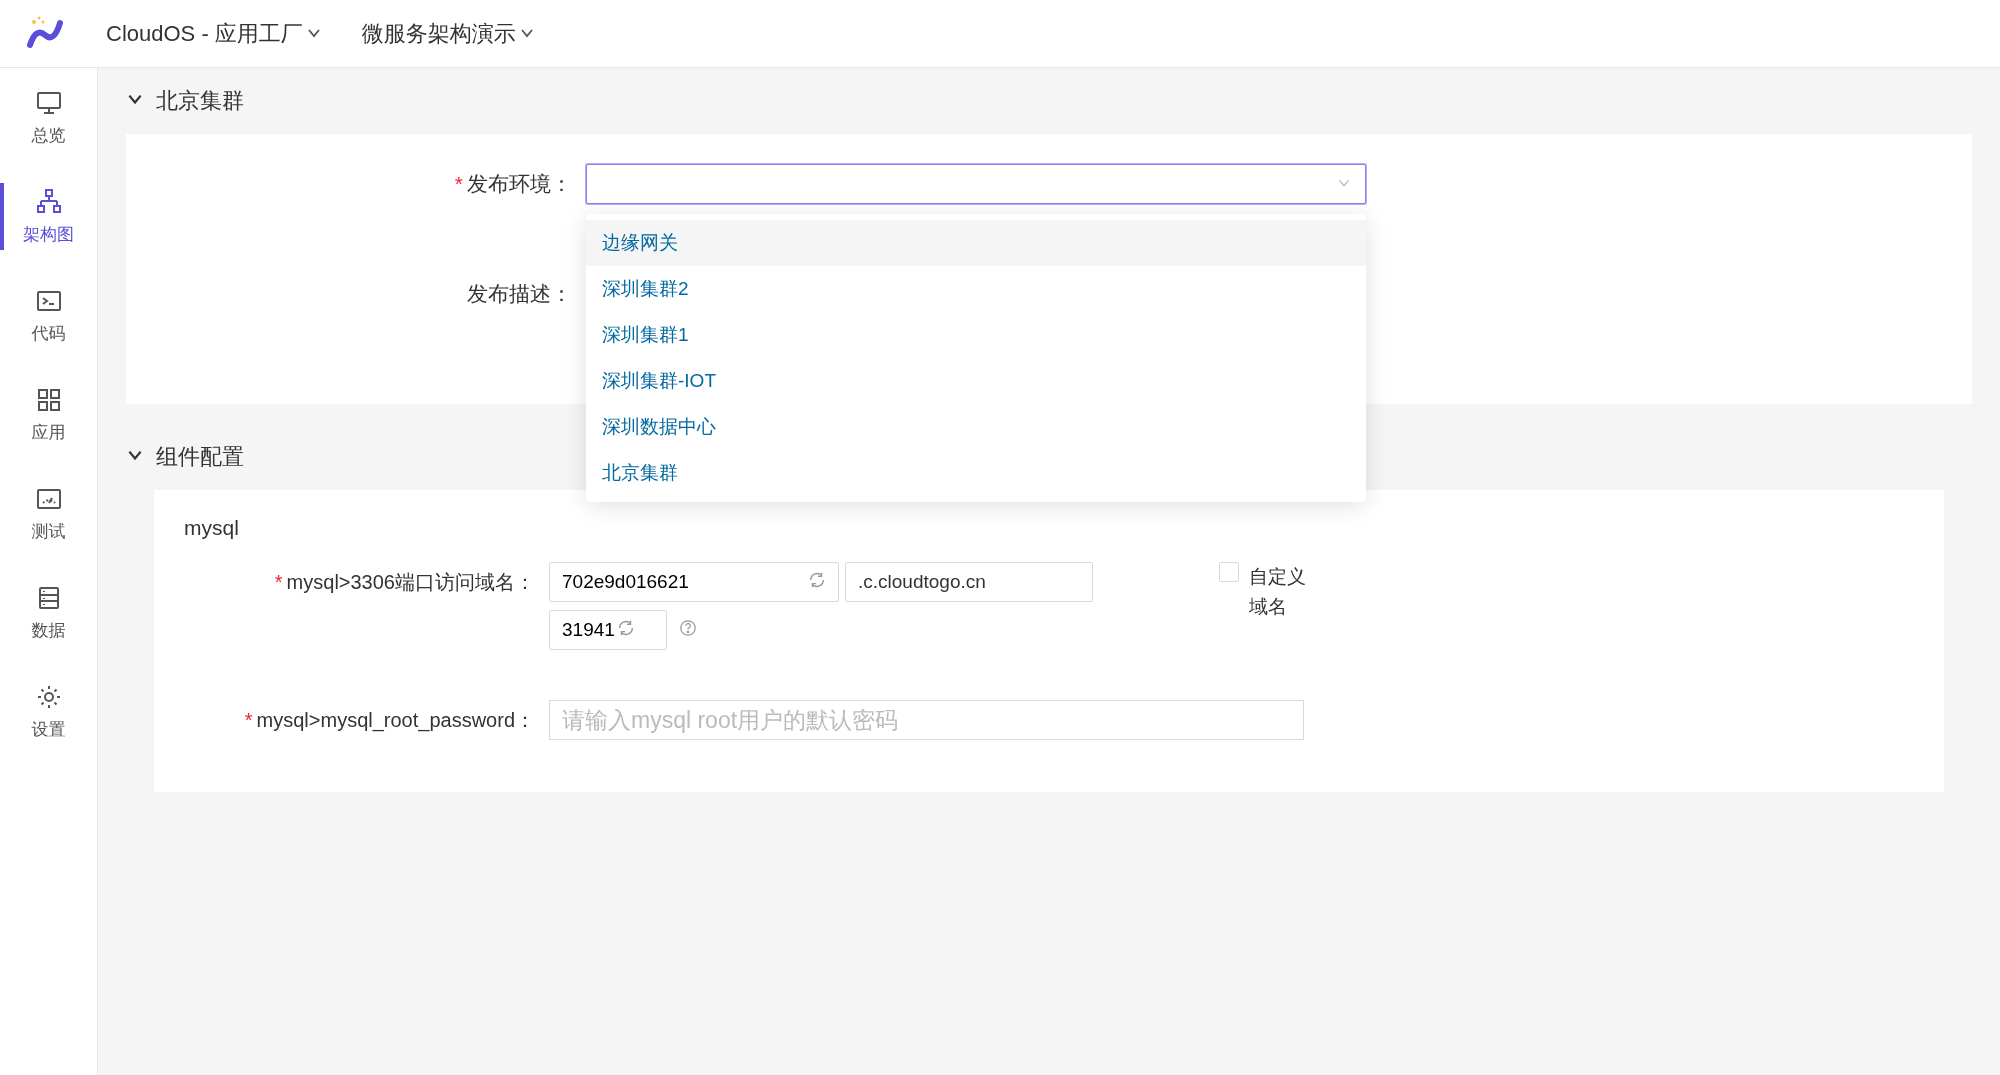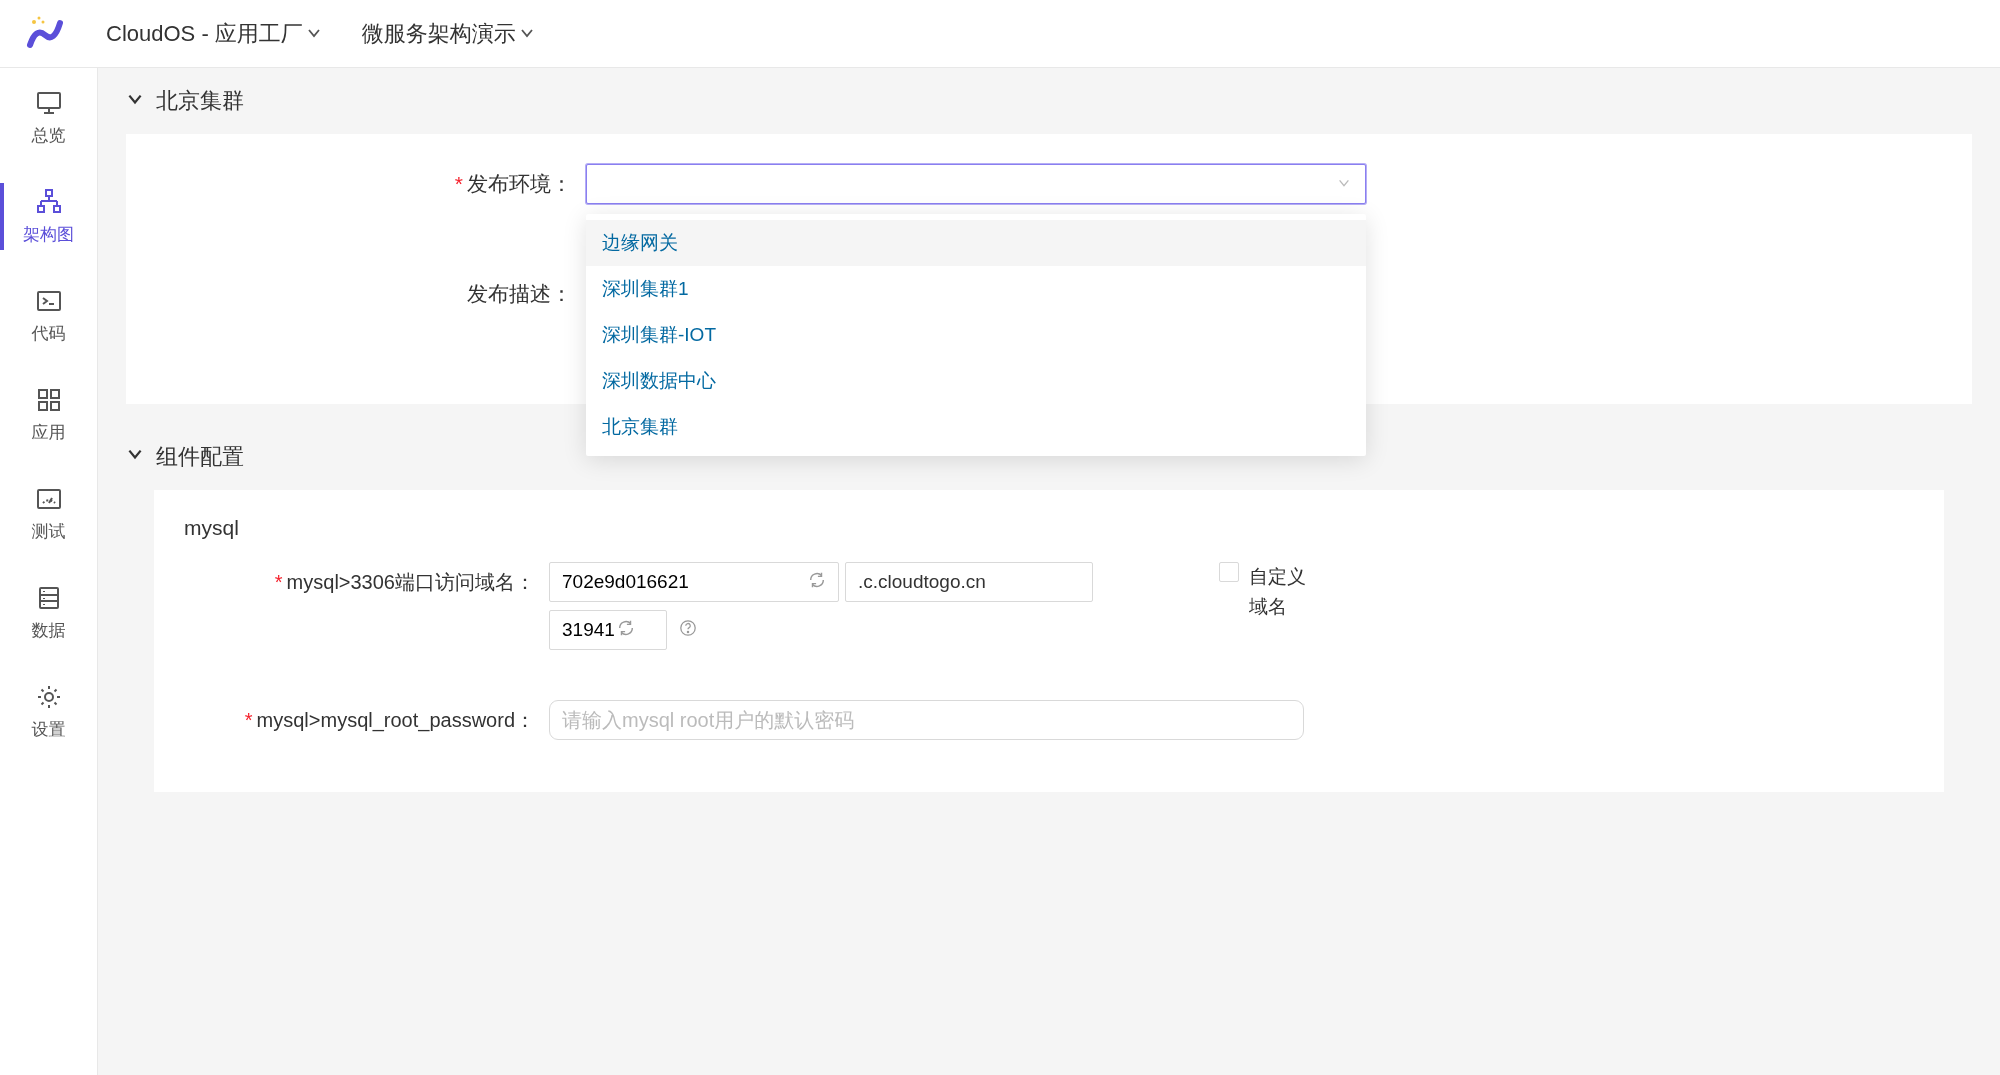--- a/index.html
+++ b/index.html
@@ -173,21 +173,20 @@
     
     .section2-header {
       display: flex;
       align-items: center;
       gap: 12px;
       padding: 18px 28px;
       font-size: 22px;
       font-weight: 500;
       margin-top: 20px;
       cursor: pointer;
-      font-family: Liberation Mono, monospace;
     }
     
     .component-card {
       background: #fff;
       margin: 0 56px;
       padding: 26px 30px 36px;
     }
     .component-title {
       font-size: 21px;
       font-weight: 500;
@@ -261,23 +260,23 @@
     .help-icon {
       color: #999;
       cursor: pointer;
       margin-left: 6px;
     }
     
     .password-input {
       width: 755px;
       height: 40px;
       border: 1px solid #d9d9d9;
-      border-radius: 9px;
+      border-radius: 0;
       padding: 0 12px;
-      font-size: 20px;
+      font-size: 23px;
     }
     .password-input::placeholder {
       color: #bbb;
     }
   </style>
 </head>
 <body>
 
 <div class="header">
   <div class="logo">
@@ -407,20 +406,21 @@
         <div class="form-control">
           <div class="select-box">
             <span class="select-arrow">
               <svg width="14" height="14" viewBox="0 0 16 16">
                   <path d="M3 5 L8 11 L13 5" stroke="#bbb" stroke-width="1.5" fill="none"></path>
                 </svg>
             </span>
           </div>
           <div class="dropdown">
             <div class="dropdown-item highlighted">边缘网关</div>
+            <div class="dropdown-item">深圳集群2</div>
             <div class="dropdown-item">深圳集群1</div>
             <div class="dropdown-item">深圳集群-IOT</div>
             <div class="dropdown-item">深圳数据中心</div>
             <div class="dropdown-item">北京集群</div>
           </div>
         </div>
       </div>
 
       <div class="form-row" style="margin-top:70px;">
         <div class="form-label">

